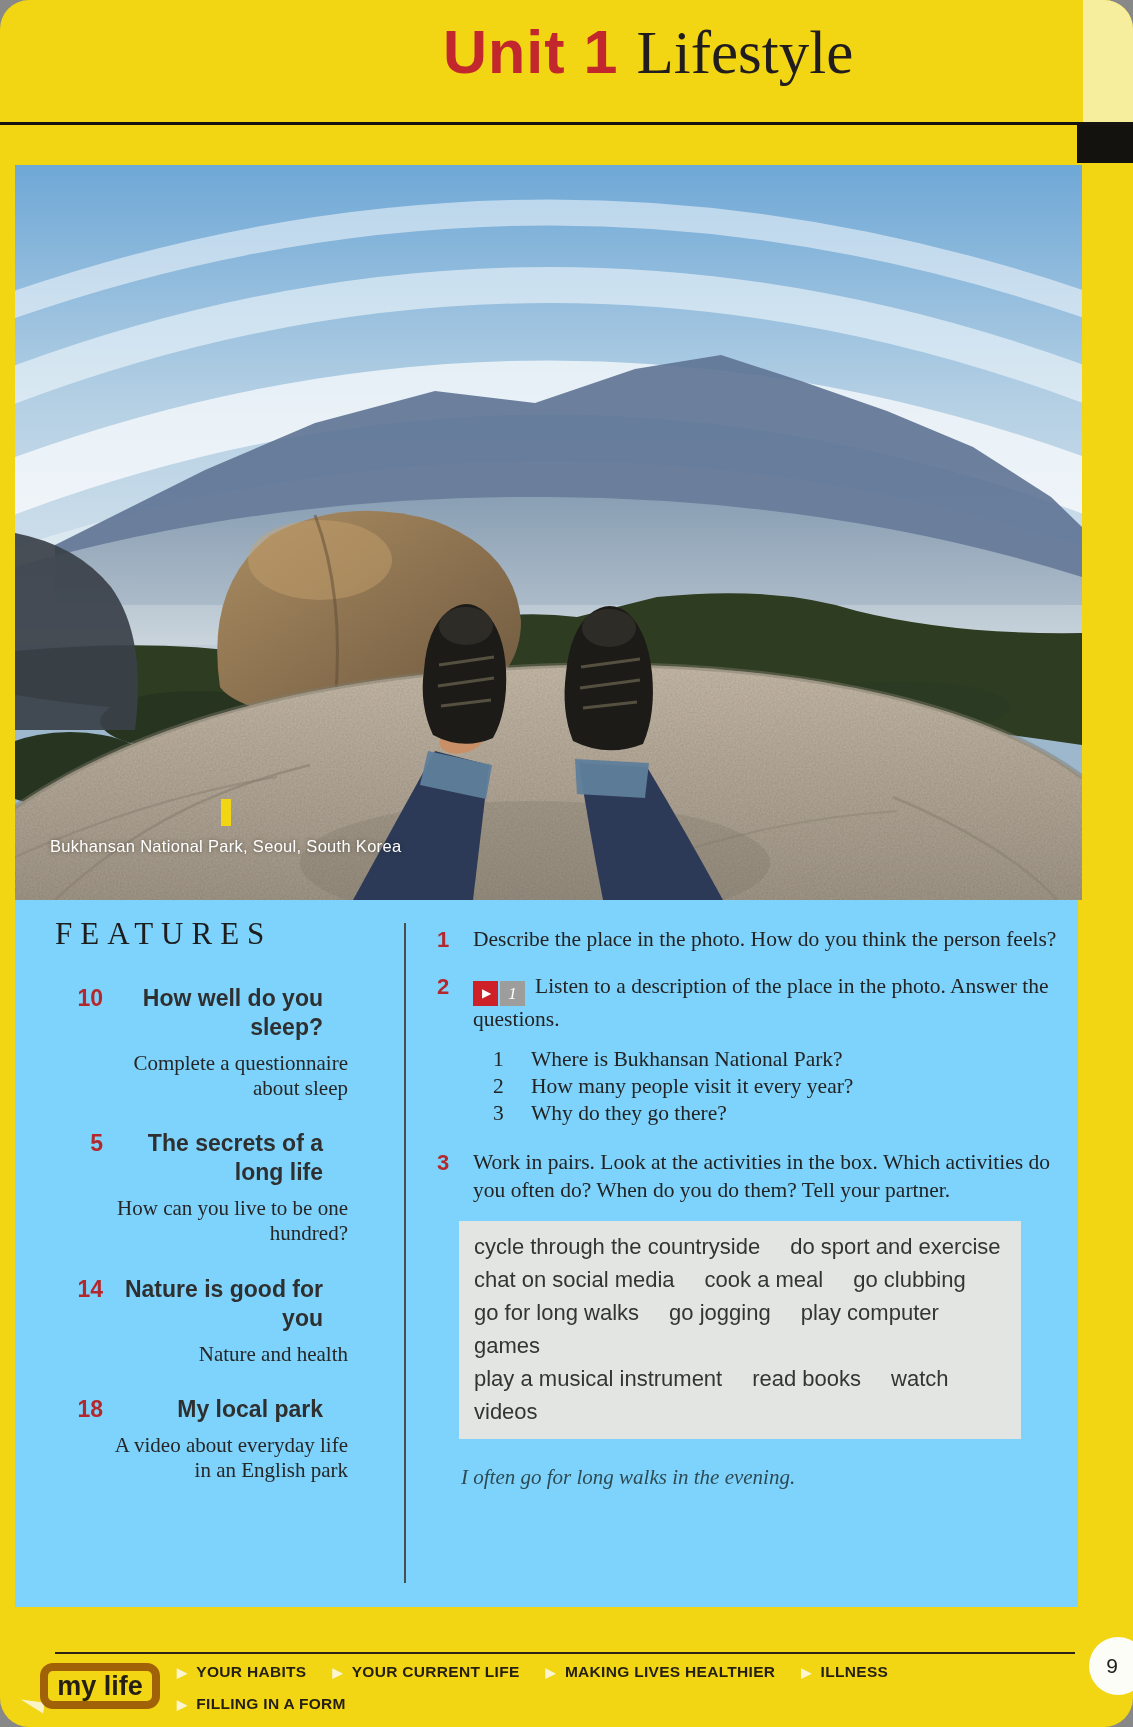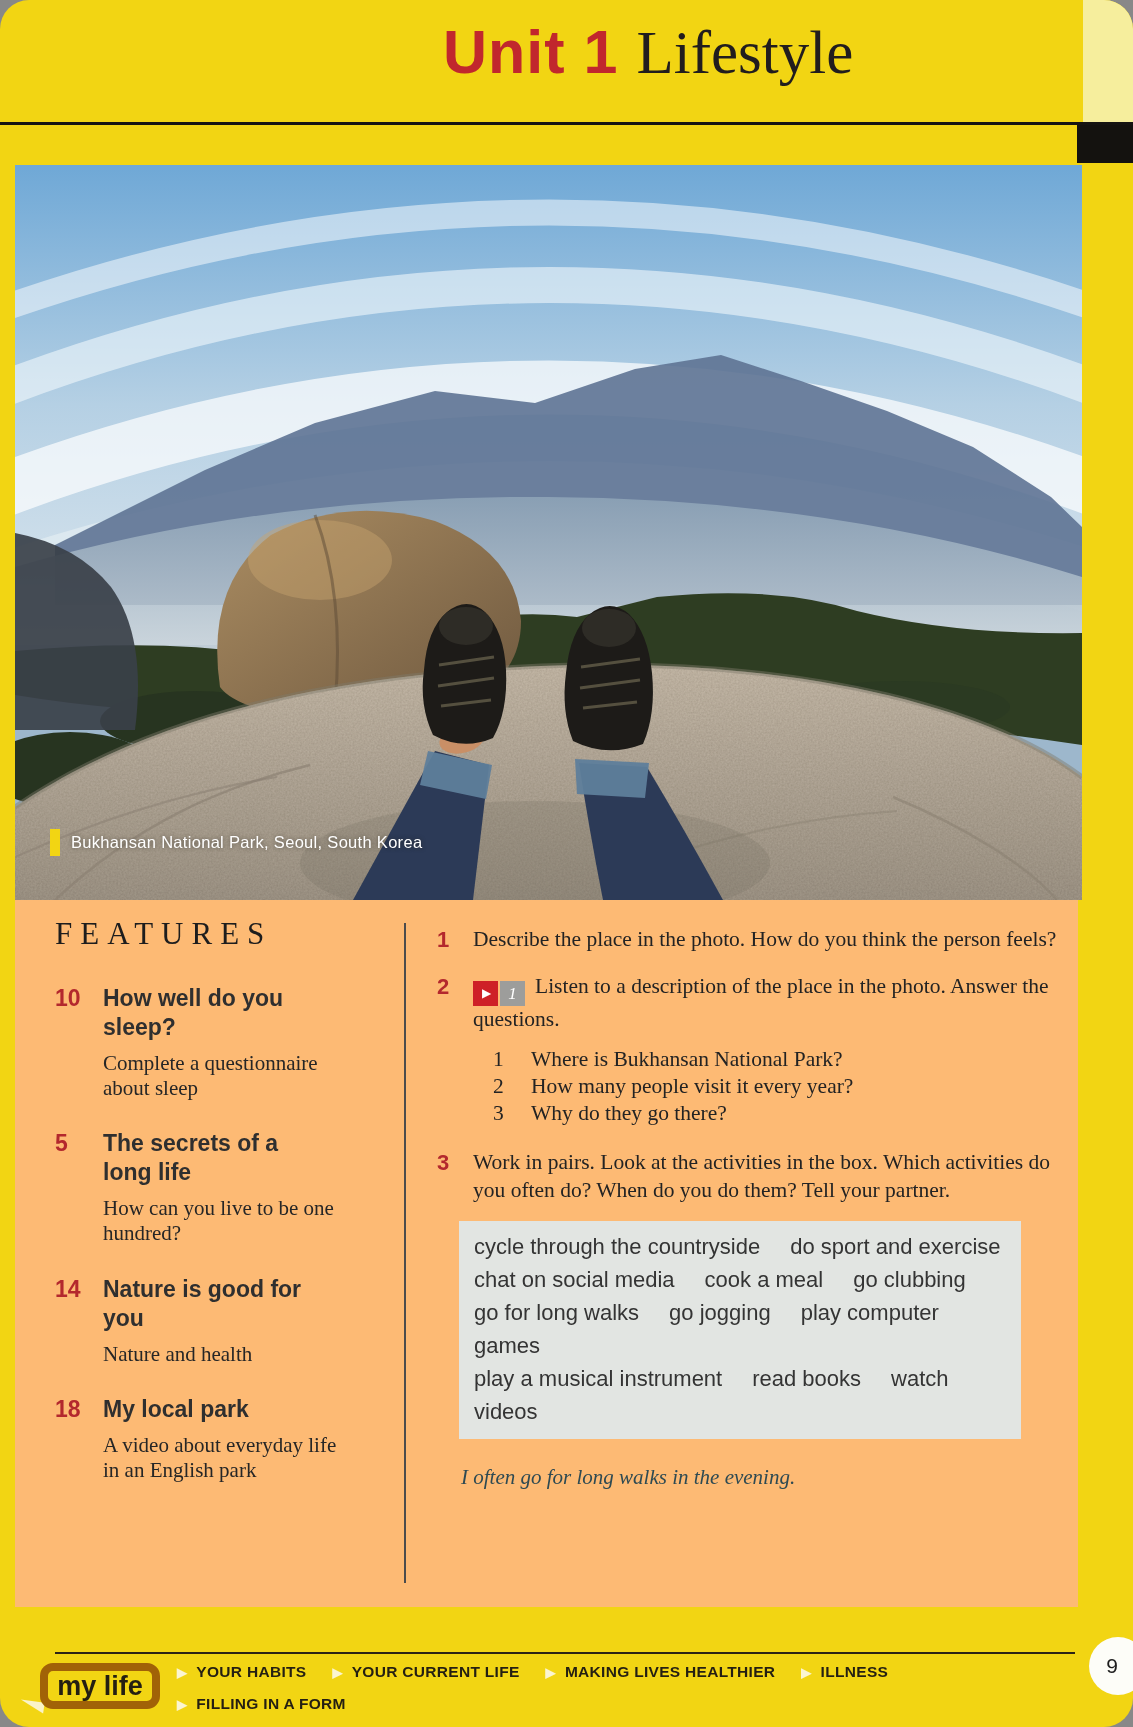--- a/index.html
+++ b/index.html
@@ -13,33 +13,33 @@
   .header h1 { position:absolute; left:443px; top:22px; font-size:61px; line-height:1; white-space:nowrap; }
   .unit-label { font-family:"Liberation Sans", sans-serif; font-weight:bold; color:#c1272d; letter-spacing:1px; }
   .unit-title { font-family:"Liberation Serif", serif; font-weight:normal; color:#211d1e; margin-left:18px; }
   .header-rule { position:absolute; top:122px; left:0; width:1133px; height:3px; background:#161412; }
   .corner-strip { position:absolute; top:0; right:0; width:50px; height:122px; background:#f6ee9d; }
   .corner-block { position:absolute; top:125px; right:0; width:56px; height:38px; background:#14120f; }
 
   
   .photo { position:absolute; top:165px; left:15px; width:1067px; height:735px; background:#9db7cc; }
   .photo svg { display:block; width:100%; height:100%; }
-  .photo-caption { position:absolute; left:35px; bottom:44px; display:flex; align-items:center; gap:11px; }
+  .photo-caption { position:absolute; left:35px; bottom:44px; display:flex; align-items:center; gap:11px;flex-direction:column; }
   .caption-bar { width:10px; height:27px; background:#f2d513; }
   .caption-text { font-family:"Liberation Sans", sans-serif; font-size:16.5px; color:#ffffff;
                   text-shadow:0 0 4px rgba(40,35,25,.55); letter-spacing:.3px; }
 
   
-  .content { position:absolute; top:900px; left:15px; width:1063px; height:707px; background:#fdba74; }
+  .content { position:absolute; top:900px; left:15px; width:1063px; height:707px; background:#7dd3fc; }
   .divider { position:absolute; left:389px; top:23px; height:660px; width:2px; background:#4c4c4c; }
 
   .features { position:absolute; left:40px; top:16px; width:335px; }
   .features h2 { font-family:"Liberation Serif", serif; font-weight:normal; font-size:31px;
                  letter-spacing:8px; color:#1d1d1d; margin-bottom:32px; }
-  .feature { display:flex; margin-bottom:28px; }
+  .feature { display:flex; margin-bottom:28px;text-align:right; }
   .feature-num { width:48px; flex:none; font-family:"Liberation Sans", sans-serif; font-weight:bold;
                  font-size:23px; color:#b3282d; padding-top:1px; }
   .feature-title { font-family:"Liberation Sans", sans-serif; font-weight:bold; font-size:23px;
                    line-height:1.26; color:#2f2f2f; width:220px; }
   .feature-desc { margin-top:9px; font-size:21px; line-height:1.2; color:#262626; width:245px; }
 
   .exercises { position:absolute; left:422px; top:26px; width:620px; }
   .exercise { display:flex; }
   .ex-num { width:36px; flex:none; font-family:"Liberation Sans", sans-serif; font-weight:bold;
             font-size:22px; color:#b3282d; padding-top:1px; }

